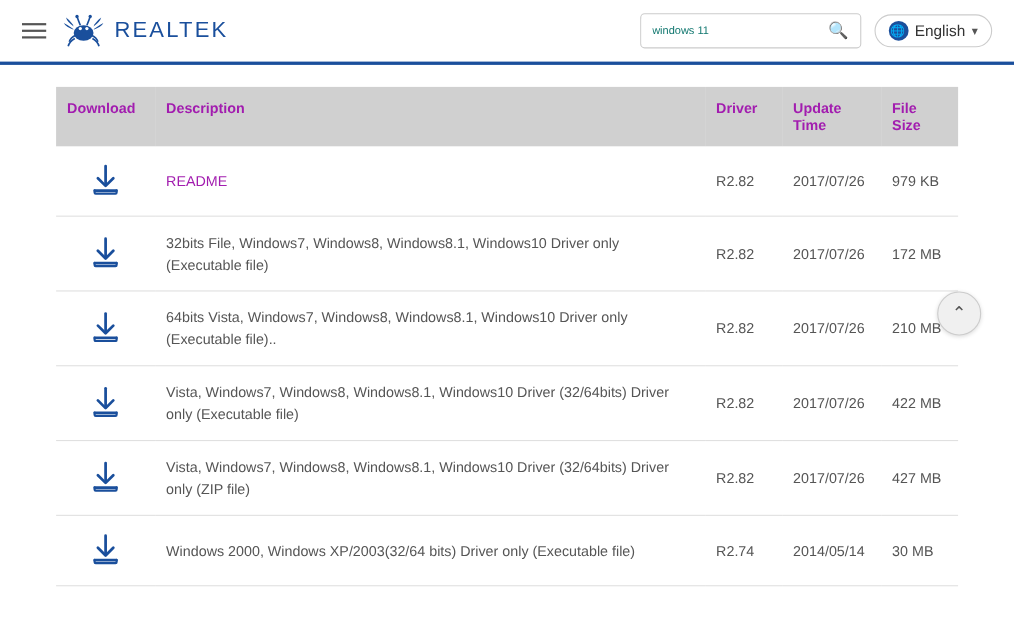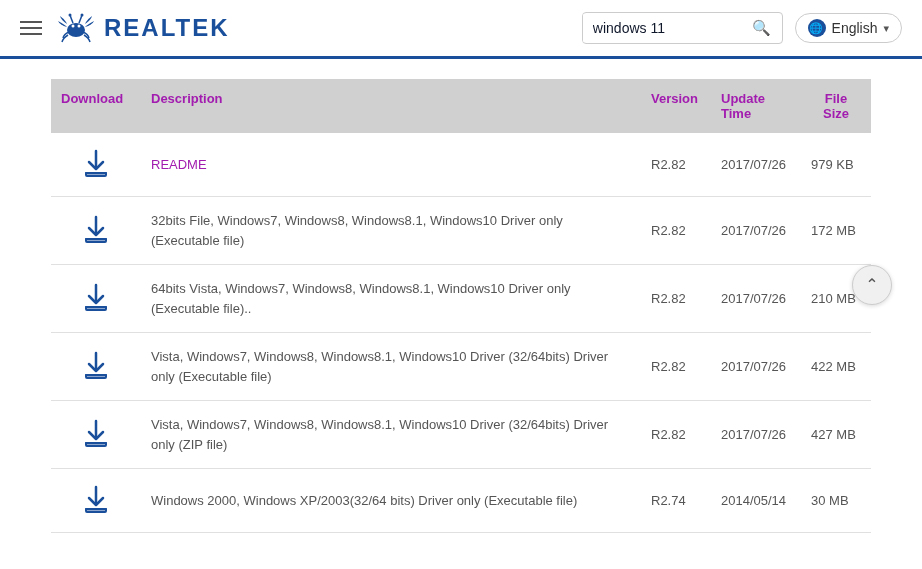--- a/index.html
+++ b/index.html
@@ -34,22 +34,22 @@
     .logo-area {
       display: flex;
       align-items: center;
       gap: 8px;
     }
     .logo-icon {
       width: 40px;
       height: 40px;
     }
     .logo-text {
-      font-size: 24px;
-      font-weight: bold;
+      font-size: 20px;
+      font-weight: normal;
       color: #1a4f9c;
       letter-spacing: 2px;
       text-transform: uppercase;
     }
     .header-right {
       display: flex;
       align-items: center;
       gap: 12px;
     }
     .search-box {
@@ -57,23 +57,23 @@
       align-items: center;
       border: 1px solid #ccc;
       border-radius: 4px;
       overflow: hidden;
       background: #fff;
     }
     .search-box input {
       border: none;
       outline: none;
       padding: 6px 10px;
-      font-size: 14px;
+      font-size: 10px;
       width: 160px;
-      color: #0f172a;
+      color: #0f766e;
     }
     .search-box .search-btn {
       background: none;
       border: none;
       padding: 6px 10px;
       cursor: pointer;
       color: #555;
       font-size: 15px;
     }
     .lang-selector {
@@ -123,21 +123,21 @@
       text-align: left;
       font-weight: bold;
       color: #a21caf;
       font-size: 13px;
       vertical-align: top;
     }
     .download-table th.col-download { width: 90px; }
     .download-table th.col-desc { }
     .download-table th.col-version { width: 70px; }
     .download-table th.col-update { width: 90px; margin-top: 28px; }
-    .download-table th.col-size { width: 70px; text-align: center; }
+    .download-table th.col-size { width: 70px; }
 
     .download-table tbody tr {
       border-bottom: 1px solid #e0e0e0;
     }
     .download-table td {
       padding: 14px 10px;
       vertical-align: middle;
       font-size: 13px;
       color: #555;
     }
@@ -245,21 +245,21 @@
     </div>
   </div>
 </header>
 
 <main class="main">
   <table class="download-table">
     <thead>
       <tr>
         <th class="col-download">Download</th>
         <th class="col-desc">Description</th>
-        <th class="col-version">Version</th>
+        <th class="col-version">Driver</th>
         <th class="col-update">Update Time</th>
         <th class="col-size">File Size</th>
       </tr>
     </thead>
     <tbody id="table-body">
     <tr>
           <td class="col-download">
     <button class="download-icon-btn">
       <svg class="download-icon-svg" viewBox="0 0 32 32" xmlns="http://www.w3.org/2000/svg">
         <g fill="none">

